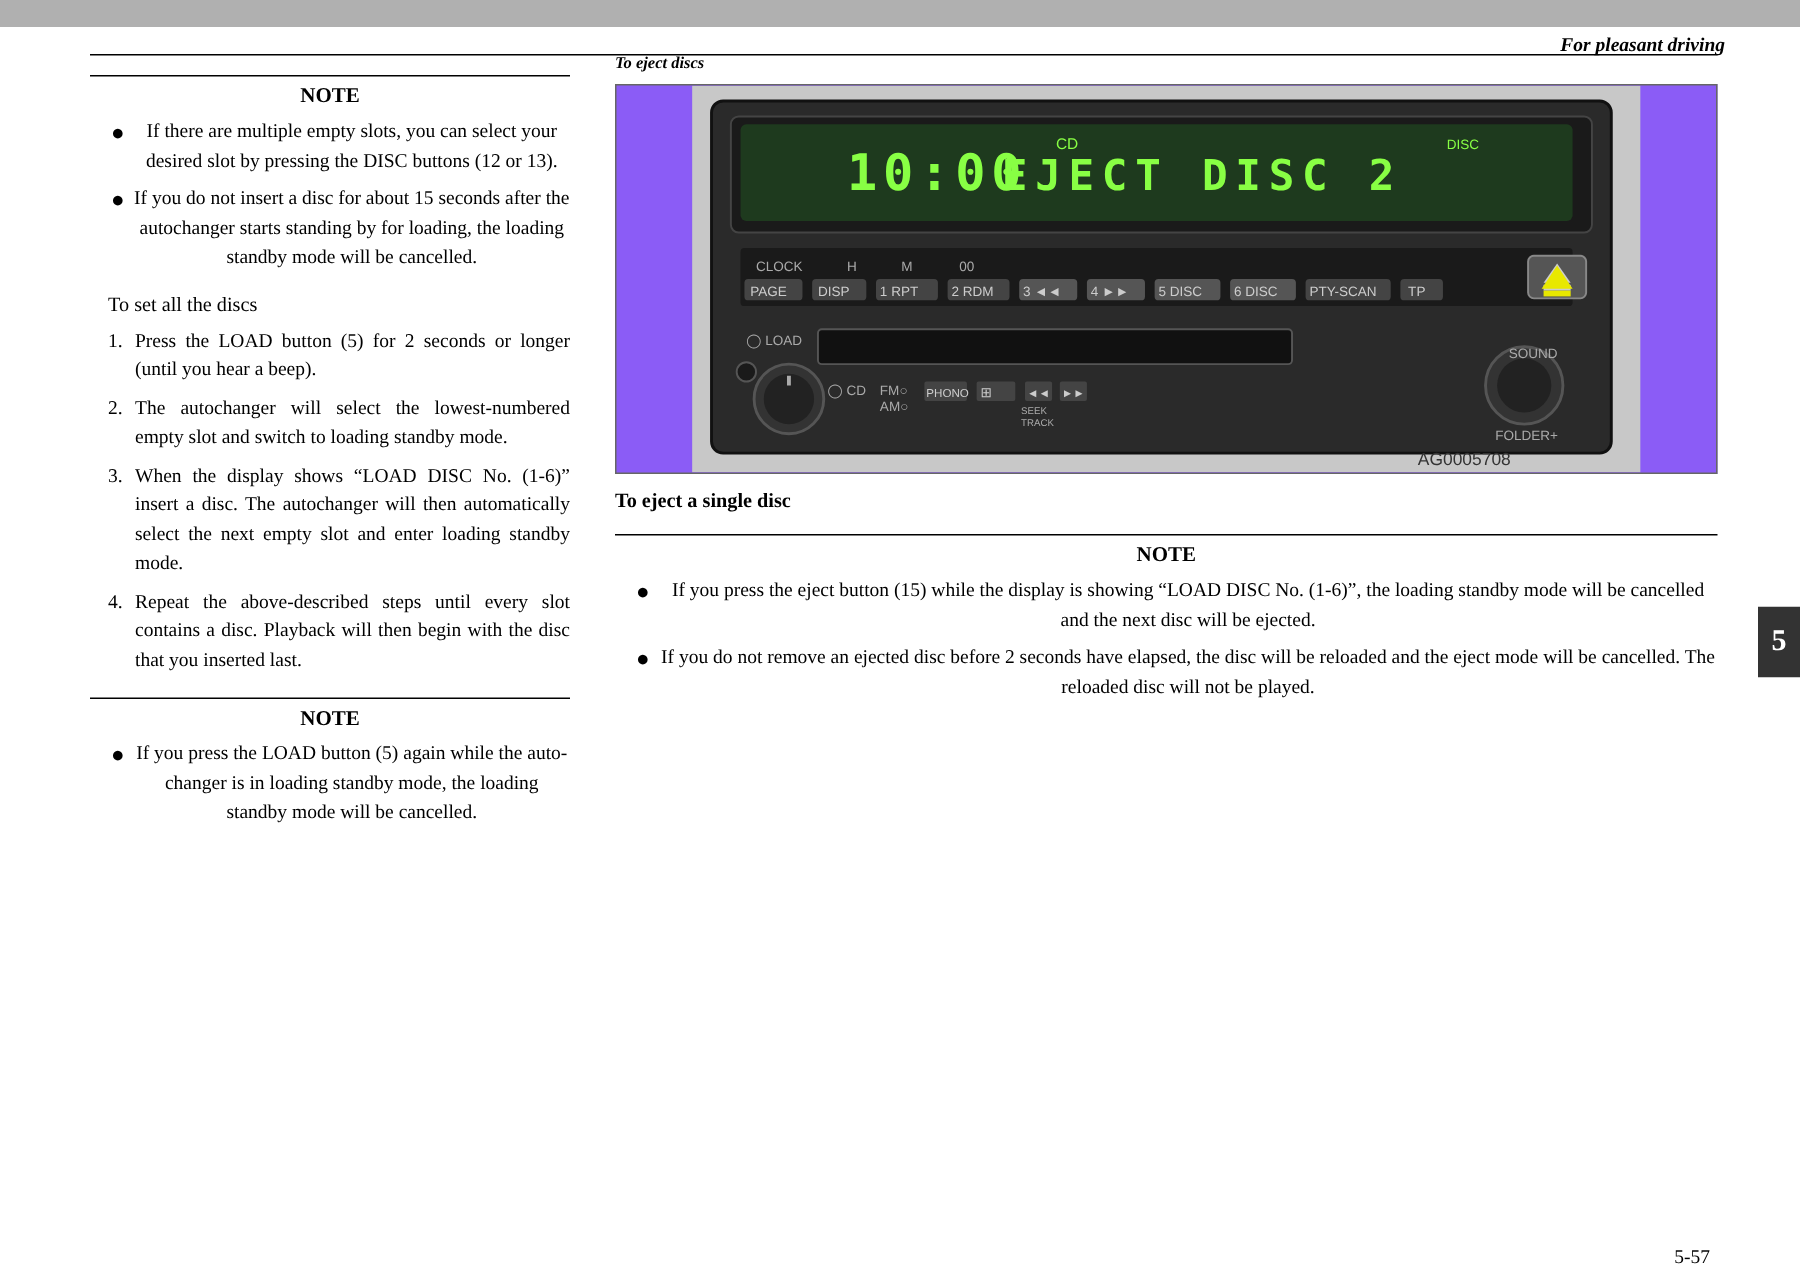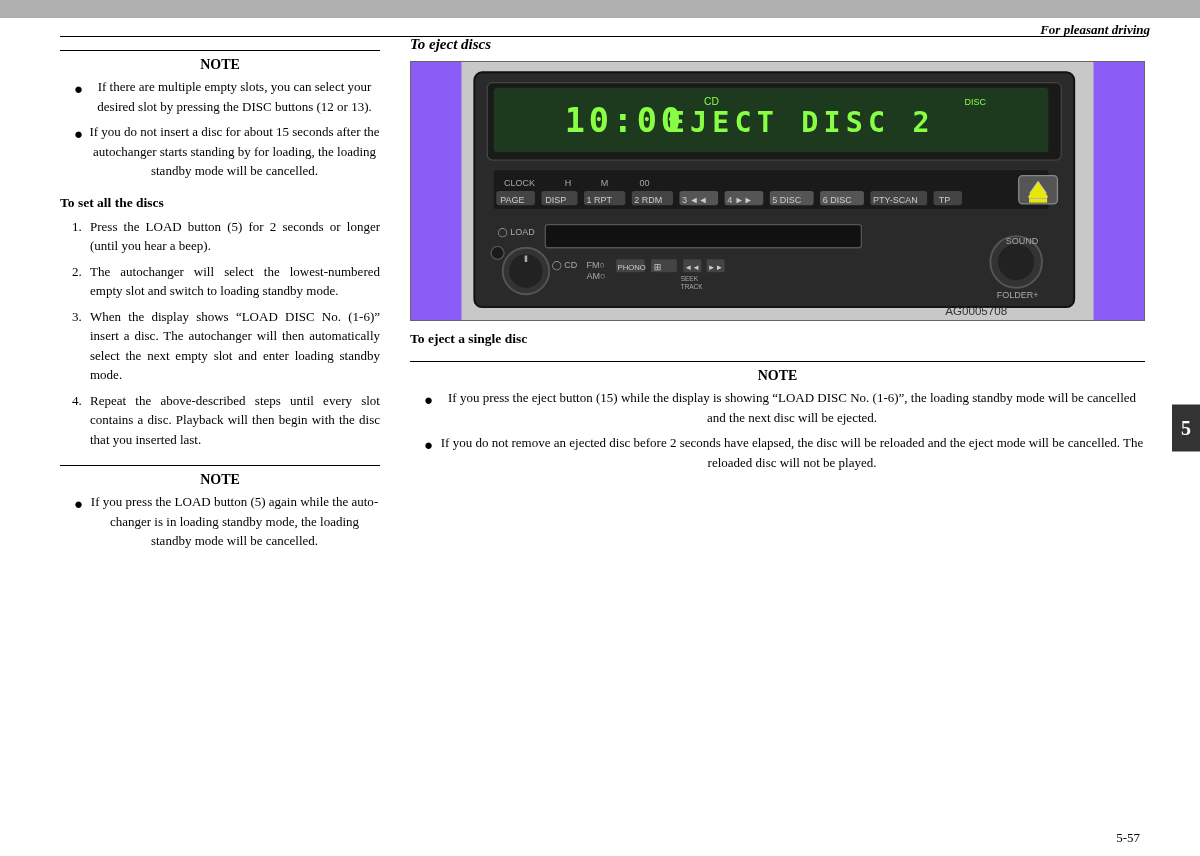--- a/index.html
+++ b/index.html
@@ -94,23 +94,23 @@
     }
 
     .bullet {
       margin-right: 6px;
       font-size: 15px;
       flex-shrink: 0;
       margin-top: 1px;
     }
 
     .section-heading {
-      font-weight: bold;
+      font-weight: normal;
       font-size: 13.5px;
-      margin: 14px 0 6px 0;
+      margin: 14px 0 6px 12px;
     }
 
     .numbered-list {
       margin-left: 12px;
     }
 
     .numbered-item {
       display: flex;
       margin-bottom: 6px;
       font-size: 13px;
@@ -126,21 +126,21 @@
 
     .note-block {
       margin-top: 14px;
       text-align: center;
     }
 
     
     .eject-heading {
       font-style: italic;
       font-weight: bold;
-      font-size: 15px;
+      font-size: 11px;
       margin-bottom: 8px;
     }
 
     
     .cd-player-img {
       width: 100%;
       border: 1px solid #666;
       background: #8b5cf6;
       position: relative;
       height: 260px;

